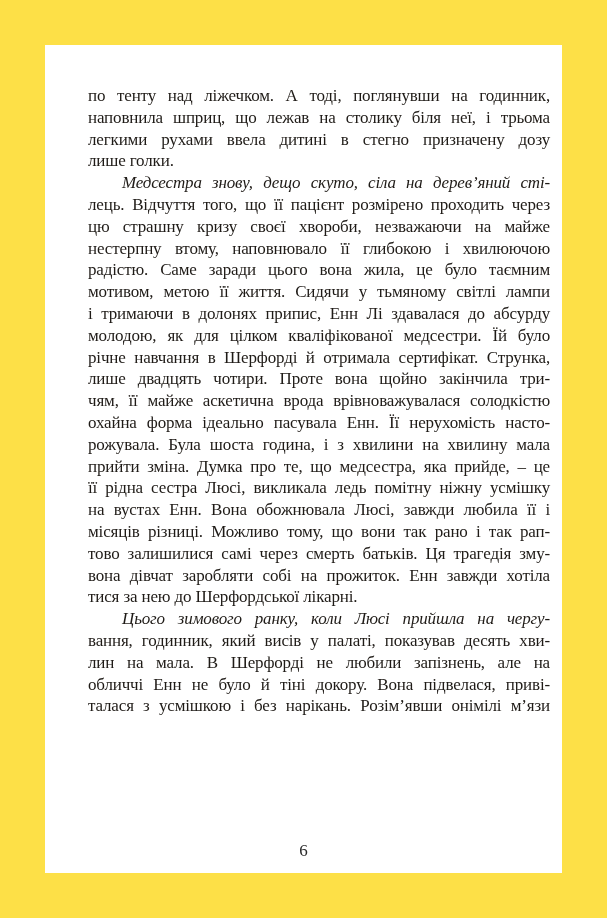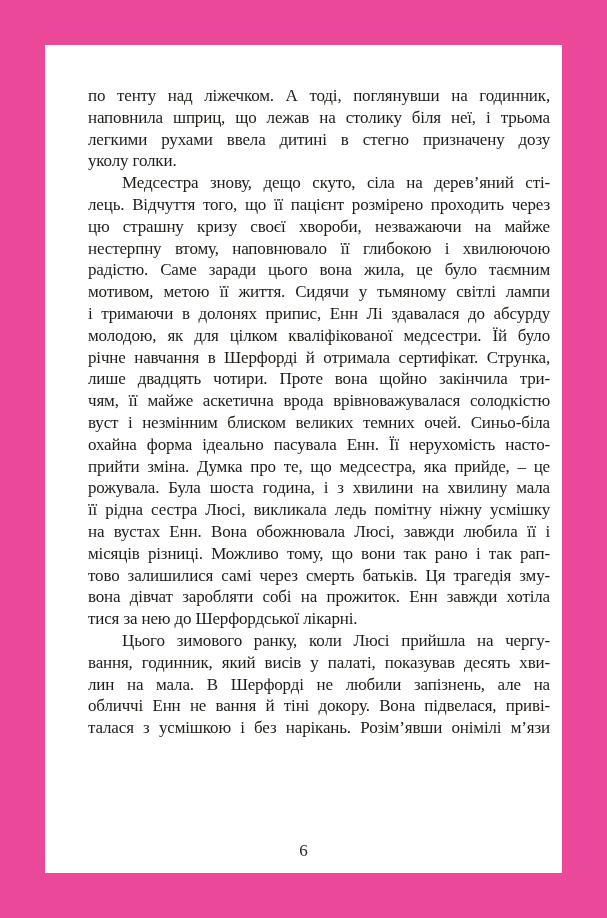--- a/index.html
+++ b/index.html
@@ -43,69 +43,69 @@
     white-space: nowrap;
     text-align: justify;
     text-align-last: justify;
     text-justify: inter-word;
   }
   .line.last {
     text-align-last: left;
   }
   .para.indent .line:first-child {
     text-indent: 34px;
+    font-style: italic;
   }
   .page-number {
     position: absolute;
     left: 0;
     right: 0;
     bottom: 12px;
     text-align: center;
     font-size: 17px;
     color: #2a2a2a;
   }
 </style>
 </head>
 <body style="background: rgb(74, 18, 13);">
 
-<div class="frame" style="background: #ec4899;">
+<div class="frame" style="background: #fde047;">
   <div class="page" style="background: rgb(255, 255, 255);">
     <div class="text-block" style="color: rgb(31, 27, 23);">
         <div class="para">
           <div class="line">по тенту над ліжечком. А тоді, поглянувши на годинник,</div>
           <div class="line">наповнила шприц, що лежав на столику біля неї, і трьома</div>
           <div class="line">легкими рухами ввела дитині в стегно призначену дозу</div>
-          <div class="line last">уколу голки.</div>
+          <div class="line last">лише голки.</div>
         </div>
         <div class="para indent">
           <div class="line">Медсестра знову, дещо скуто, сіла на дерев’яний сті-</div>
           <div class="line">лець. Відчуття того, що її пацієнт розмірено проходить через</div>
           <div class="line">цю страшну кризу своєї хвороби, незважаючи на майже</div>
           <div class="line">нестерпну втому, наповнювало її глибокою і хвилюючою</div>
           <div class="line">радістю. Саме заради цього вона жила, це було таємним</div>
           <div class="line">мотивом, метою її життя. Сидячи у тьмяному світлі лампи</div>
           <div class="line">і тримаючи в долонях припис, Енн Лі здавалася до абсурду</div>
           <div class="line">молодою, як для цілком кваліфікованої медсестри. Їй було</div>
           <div class="line">річне навчання в Шерфорді й отримала сертифікат. Струнка,</div>
           <div class="line">лише двадцять чотири. Проте вона щойно закінчила три-</div>
           <div class="line">чям, її майже аскетична врода врівноважувалася солодкістю</div>
-          <div class="line">вуст і незмінним блиском великих темних очей. Синьо-біла</div>
           <div class="line">охайна форма ідеально пасувала Енн. Її нерухомість насто-</div>
+          <div class="line">рожувала. Була шоста година, і з хвилини на хвилину мала</div>
           <div class="line">прийти зміна. Думка про те, що медсестра, яка прийде, – це</div>
-          <div class="line">рожувала. Була шоста година, і з хвилини на хвилину мала</div>
           <div class="line">її рідна сестра Люсі, викликала ледь помітну ніжну усмішку</div>
           <div class="line">на вустах Енн. Вона обожнювала Люсі, завжди любила її і</div>
           <div class="line">місяців різниці. Можливо тому, що вони так рано і так рап-</div>
           <div class="line">тово залишилися самі через смерть батьків. Ця трагедія зму-</div>
           <div class="line">вона дівчат заробляти собі на прожиток. Енн завжди хотіла</div>
           <div class="line last">тися за нею до Шерфордської лікарні.</div>
         </div>
         <div class="para indent">
           <div class="line">Цього зимового ранку, коли Люсі прийшла на чергу-</div>
           <div class="line">вання, годинник, який висів у палаті, показував десять хви-</div>
           <div class="line">лин на мала. В Шерфорді не любили запізнень, але на</div>
-          <div class="line">обличчі Енн не вання й тіні докору. Вона підвелася, приві-</div>
+          <div class="line">обличчі Енн не було й тіні докору. Вона підвелася, приві-</div>
           <div class="line">талася з усмішкою і без нарікань. Розім’явши онімілі м’язи</div>
         </div>
       </div>
     <div class="page-number">6</div>
   </div>
 </div>
 
 </body></html>

